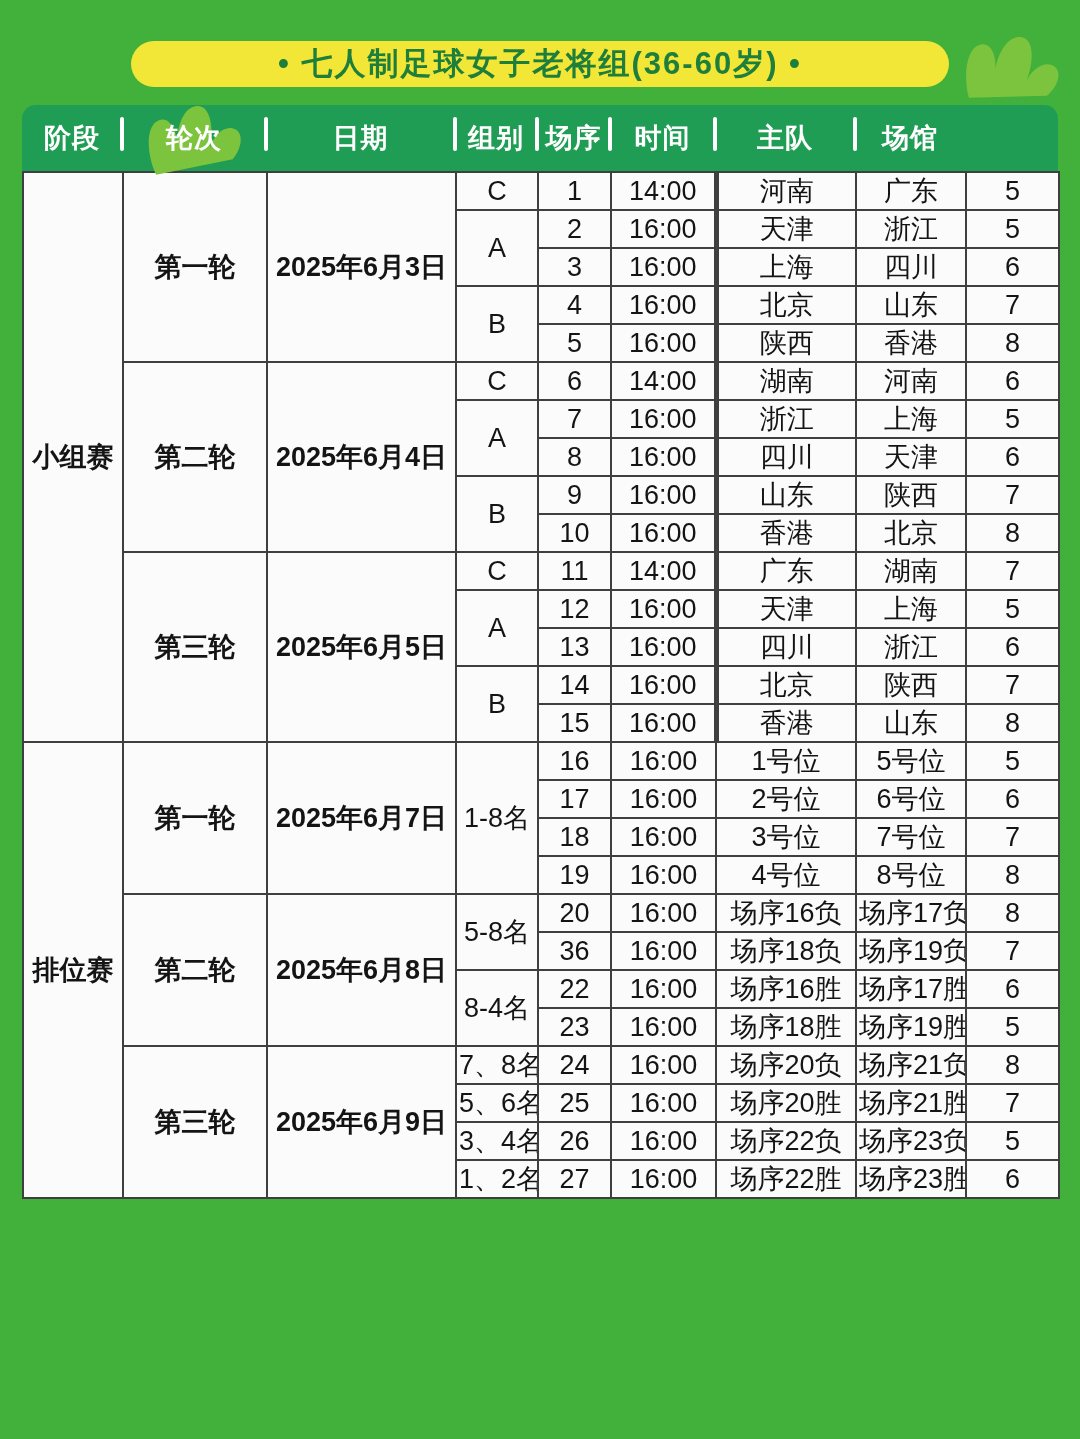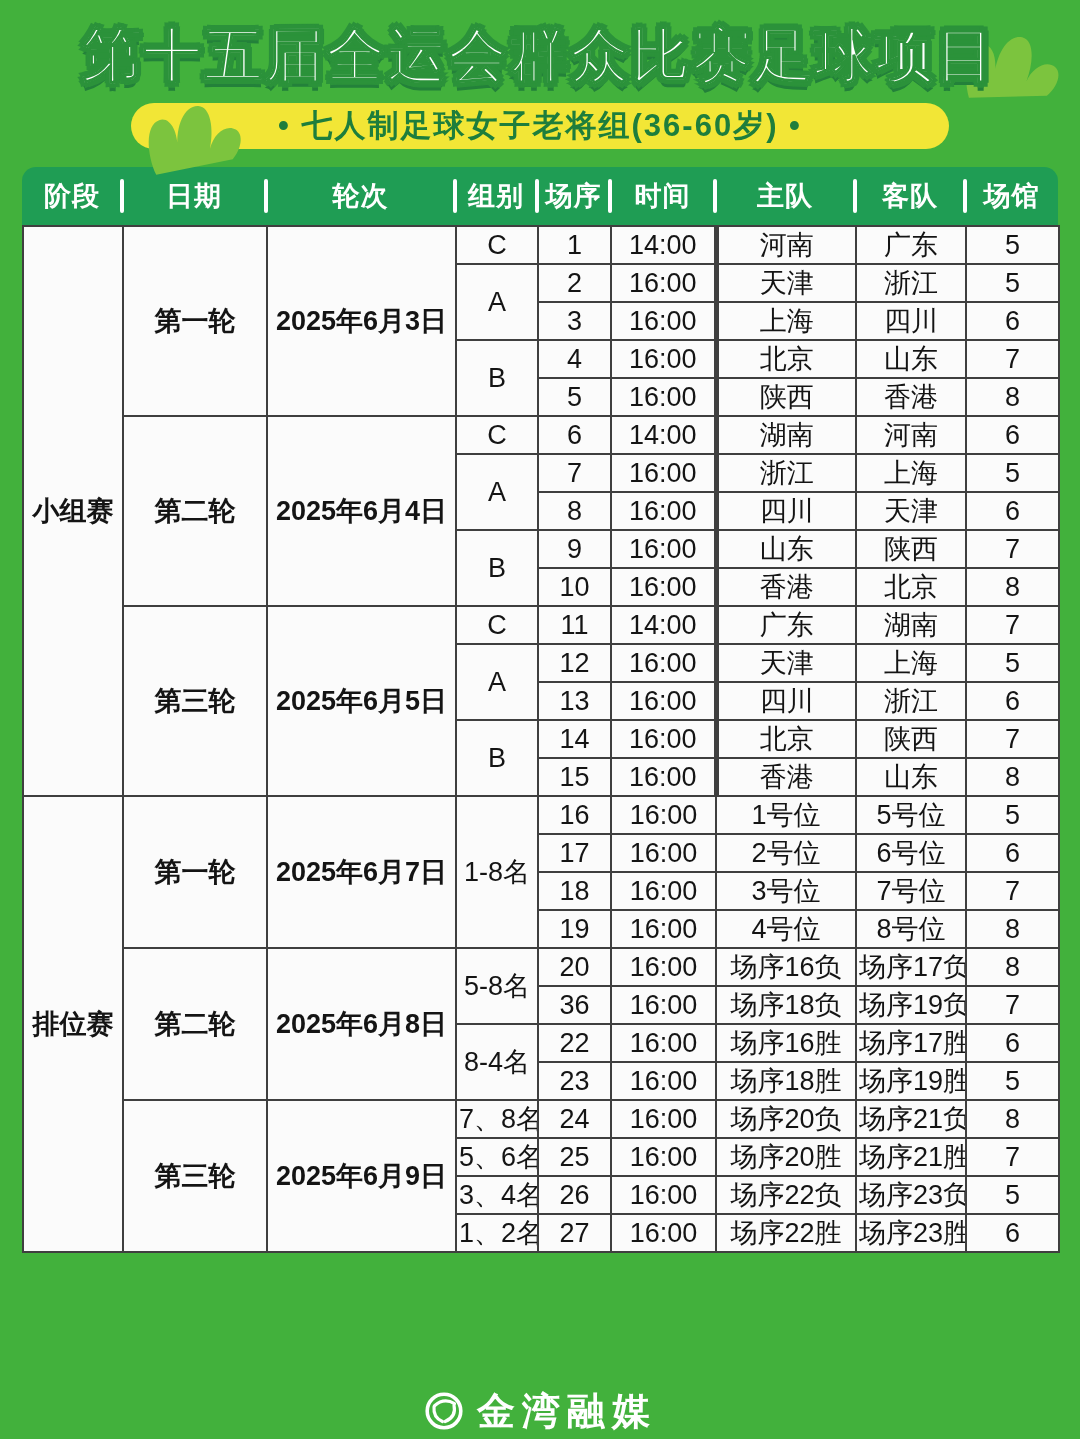--- a/index.html
+++ b/index.html
@@ -33,21 +33,21 @@
     width:818px;height:46px;margin:17px auto 0;
     background:#f2e636;border-radius:26px;
     display:flex;align-items:center;justify-content:center;
     color:#1e7e3c;font-weight:800;font-size:31px;letter-spacing:2px;
   }
   
   .table-wrap{width:1036px;margin:18px auto 0;}
   .thead{
     display:grid;
     grid-template-columns:100px 144px 189px 82px 73px 105px 140px 110px 93px;
-    height:58px;background:#1f9d54;border-radius:14px 14px 0 0;
+    height:66px;background:#1f9d54;border-radius:14px 14px 0 0;
   }
   .th{
     position:relative;display:flex;align-items:center;justify-content:center;
     color:#fff;font-size:27px;font-weight:700;letter-spacing:1px;
   }
   .th + .th::before{
     content:"";position:absolute;left:-2px;top:12px;height:34px;width:4px;
     background:#ffffff;border-radius:2px;
   }
   table.sched{
@@ -77,37 +77,35 @@
 <div class="page">
 
   <svg class="leaf leaf-right" viewBox="0 0 100 76" aria-hidden="true">
     <path d="M8 70 C2 48 6 20 20 18 C31 16 36 32 33 48 C35 26 47 8 60 11 C72 14 71 36 64 54 C70 40 84 33 92 40 C99 46 94 60 84 68 Z" fill="#7cc43e"></path>
   </svg>
   <svg class="leaf leaf-left" viewBox="0 0 100 76" aria-hidden="true">
     <path d="M8 70 C2 48 6 20 20 18 C31 16 36 32 33 48 C35 26 47 8 60 11 C72 14 71 36 64 54 C70 40 84 33 92 40 C99 46 94 60 84 68 Z" fill="#7cc43e"></path>
   </svg>
 
   <div class="title">
-    <div class="title-line title-line1">第十五届全运会群众比赛足球项目</div>
   </div>
 
   <div class="banner">
     <span>•  七人制足球女子老将组(36-60岁) •</span>
   </div>
 
   <div class="table-wrap">
     <div class="thead">
       <div class="th">阶段</div>
+      <div class="th">轮次</div>
       <div class="th">日期</div>
-      <div class="th">轮次</div>
       <div class="th">组别</div>
       <div class="th">场序</div>
       <div class="th">时间</div>
       <div class="th">主队</div>
-      <div class="th">客队</div>
       <div class="th">场馆</div>
     </div>
     <table class="sched">
       <colgroup>
         <col style="width:100px">
           <col style="width:144px">
           <col style="width:189px">
         <col style="width:82px">
           <col style="width:73px">
           <col style="width:105px">
@@ -332,23 +330,14 @@
             <td>27</td>
             <td>16:00</td>
             <td>场序22胜</td>
             <td>场序23胜</td>
             <td>6</td>
           </tr>
         </tbody>
     </table>
   </div>
 
-  <div class="footer">
-    <svg width="42" height="42" viewBox="0 0 40 40" aria-hidden="true">
-      <circle cx="20" cy="20" r="16" fill="none" stroke="#ffffff" stroke-width="3.4"></circle>
-      <path d="M11 15 q9 -8 19 -2" fill="none" stroke="#ffffff" stroke-width="3" stroke-linecap="round"></path>
-      <path d="M10.5 16 q-1 10 8 14" fill="none" stroke="#ffffff" stroke-width="3" stroke-linecap="round"></path>
-      <path d="M29.5 14.5 q2.5 11 -8.5 15.5" fill="none" stroke="#ffffff" stroke-width="3" stroke-linecap="round"></path>
-    </svg>
-    <span class="brand">金湾融媒</span>
-  </div>
 
 </div>
 
 </body></html>

